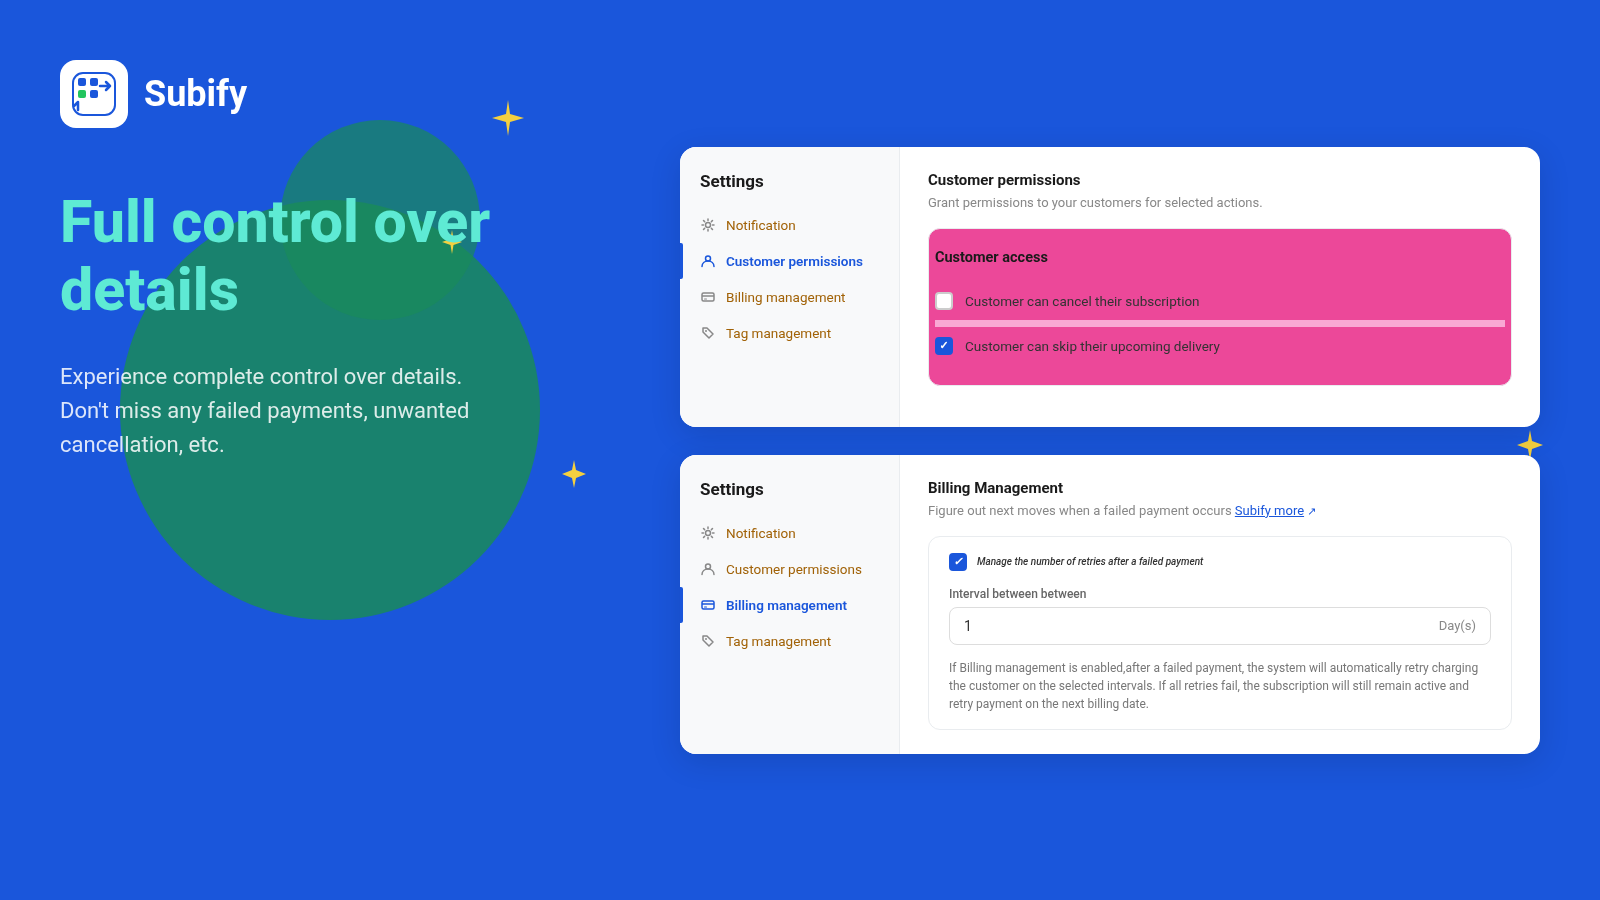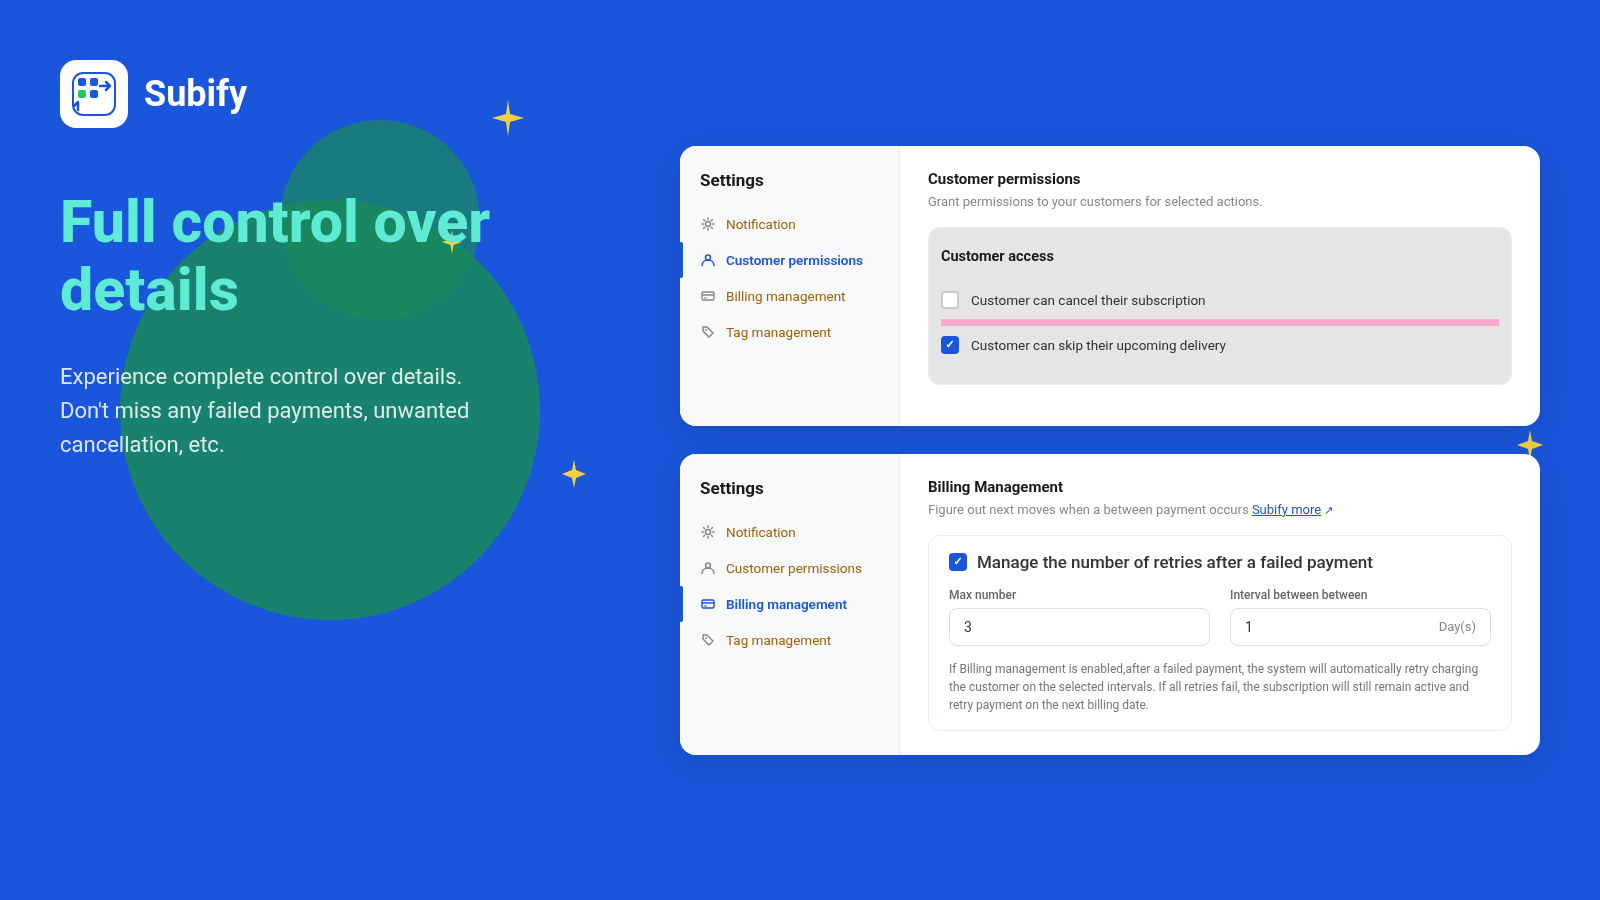--- a/index.html
+++ b/index.html
@@ -179,24 +179,24 @@
       margin-bottom: 6px;
     }
 
     .content-subtitle {
       font-size: 13px;
       color: #888;
       margin-bottom: 18px;
     }
 
     .inner-card {
-      background: #e5e5e5;
+      background: #ec4899;
       border: 1px solid #e9ecef;
       border-radius: 12px;
-      padding: 20px 12px;
+      padding: 20px 6px;
     }
 
     .inner-card-title {
       font-size: 14.5px;
       font-weight: 700;
       color: #1a1a1a;
       margin-bottom: 16px;
     }
 
     .permission-item {
@@ -244,23 +244,24 @@
       border-radius: 12px;
       padding: 16px 20px;
       margin-top: 14px;
     }
 
     .billing-manage-row {
       display: flex;
       align-items: center;
       gap: 10px;
       margin-bottom: 16px;
-      font-size: 17px;
+      font-size: 10px;
       color: #333;
       font-weight: 500;
+      font-style: italic;
     }
 
     .billing-fields {
       display: flex;
       gap: 20px;
       margin-bottom: 14px;
     }
 
     .billing-field {
       flex: 1;
@@ -450,37 +451,31 @@
             <circle cx="5" cy="5" r="1" fill="#888"></circle>
           </svg>
         </span>
         <span>Tag management</span>
       </div>
     </div>
 
     <div class="card-content">
       <div class="content-title">Billing Management</div>
       <div class="content-subtitle">
-        <span>Figure out next moves when a between payment occurs</span>
+        <span>Figure out next moves when a failed payment occurs</span>
         <span> </span>
         <a class="link-text">Subify more</a>
         <span style="font-size:11px; color:#1a56db;"> ↗</span>
       </div>
       <div class="billing-inner-card">
         <div class="billing-manage-row">
           <div class="checkbox checked"></div>
           <span>Manage the number of retries after a failed payment</span>
         </div>
         <div class="billing-fields">
-          <div class="billing-field">
-            <div class="billing-field-label">Max number</div>
-            <div class="billing-field-input">
-              <span>3</span>
-            </div>
-          </div>
           <div class="billing-field">
             <div class="billing-field-label">Interval between between</div>
             <div class="billing-field-input">
               <span>1</span>
               <span style="color:#888; font-size:13px;">Day(s)</span>
             </div>
           </div>
         </div>
         <div class="billing-desc">If Billing management is enabled,after a failed payment, the system will automatically retry charging the customer on the selected intervals. If all retries fail, the subscription will still remain active and retry payment on the next billing date.</div>
       </div>

